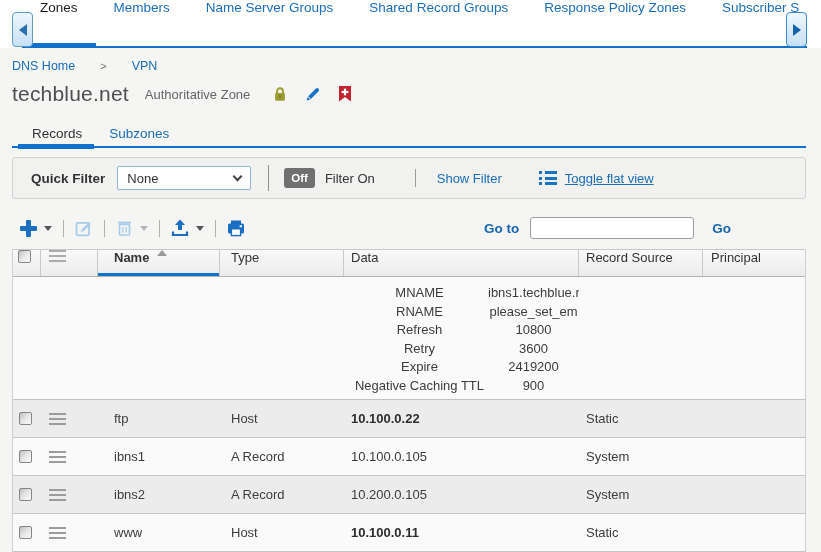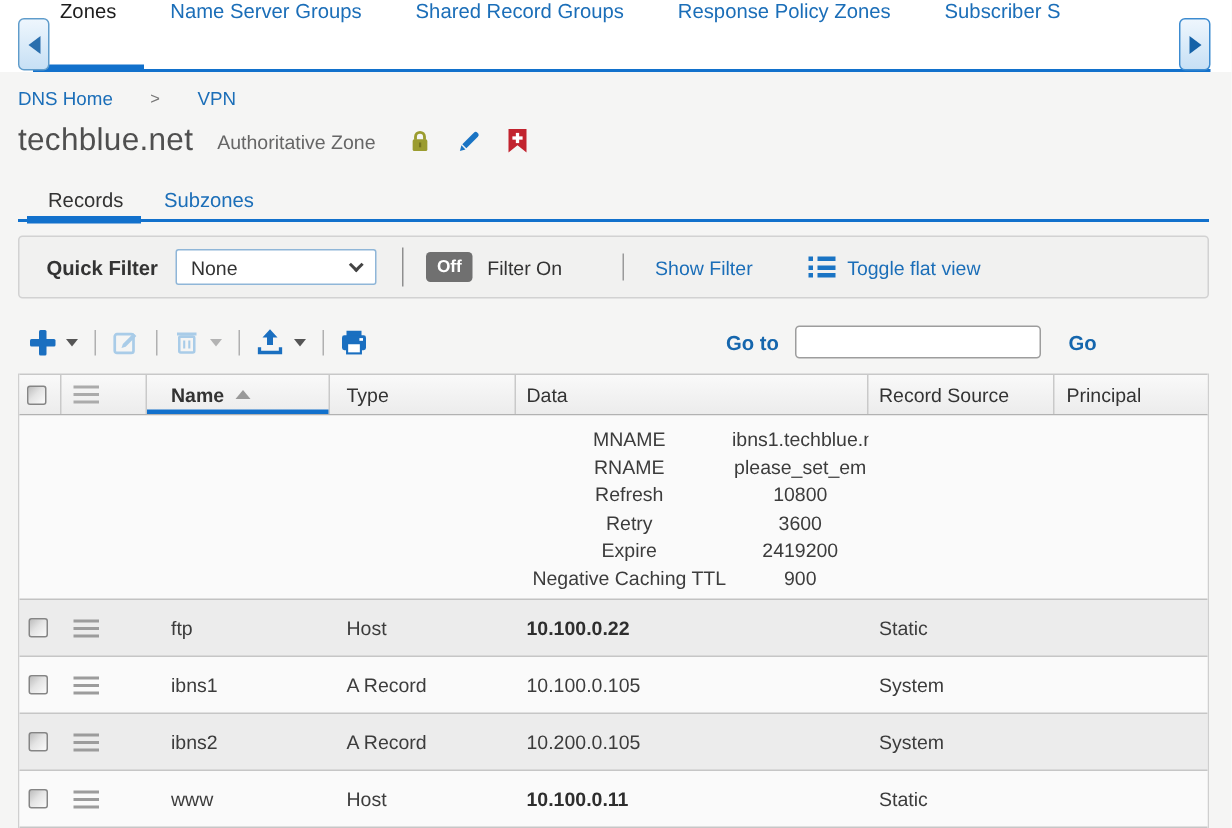--- a/index.html
+++ b/index.html
@@ -67,40 +67,40 @@
   .vsep-light { width:1px; height:18px; background:#9a9a9a; margin-left:40px; margin-right:21px; }
   .link { color:#1b6eb8; font-size:13px; text-decoration:none; cursor:pointer; white-space:nowrap; }
   .flatview-icon { margin-left:37px; width:18px; height:14px; position:relative; cursor:pointer; }
   .flatview-icon i { position:absolute; background:#1a74c4; }
   .fv-d1 { left:0; top:0;  width:3px;  height:3px; }
   .fv-b1 { left:6px; top:0;  width:12px; height:3px; }
   .fv-d2 { left:0; top:5.5px; width:3px; height:3px; }
   .fv-b2 { left:6px; top:5.5px; width:12px; height:3px; }
   .fv-d3 { left:0; top:11px; width:3px; height:3px; }
   .fv-b3 { left:6px; top:11px; width:12px; height:3px; }
-  .toggle-flat { margin-left:8px; }
+  .toggle-flat { margin-left:8px;text-decoration:underline; }
   
   .toolbar { position:absolute; top:212px; left:12px; width:794px; height:32px; display:flex; align-items:center; }
   .tb-icon { display:flex; align-items:center; cursor:pointer; }
   .plus-icon { position:relative; width:17px; height:17px; margin-left:8px; }
   .plus-icon i { position:absolute; background:#1a6fc0; border-radius:1px; }
   .plus-h { left:0; top:6px; width:17px; height:5px; }
   .plus-v { left:6px; top:0; width:5px; height:17px; }
   .caret { width:0; height:0; border-left:4px solid transparent; border-right:4px solid transparent; border-top:5px solid #555; margin-left:7px; cursor:pointer; }
   .caret.dim { border-top-color:#b3b3b3; }
   .tb-sep { width:1px; height:17px; background:#b0b0b0; margin:0 11px; }
   .tb-svg { display:block; }
   .goto-group { position:absolute; left:472px; top:0; height:32px; display:flex; align-items:center; }
   .goto-label { font-size:13.5px; font-weight:bold; color:#1566ad; }
   .goto-input { margin-left:11px; width:164px; height:22px; border:1px solid #9d9d9d; border-radius:3px; background:#fff; font-size:13px; padding:0 6px; font-family:"Liberation Sans",sans-serif; }
   .go-label { font-size:13.5px; font-weight:bold; color:#1566ad; margin-left:18px; cursor:pointer; }
   
   .grid { position:absolute; left:12px; top:249px; width:794px; bottom:0; background:#fafafa; border-left:1px solid #cfcfcf; border-right:1px solid #cfcfcf; }
   .grid-header { display:flex; height:28px; background:linear-gradient(#f9f9f9,#ececec); border-top:1px solid #c8c8c8; border-bottom:1px solid #b2b2b2; }
-  .hcell { display:flex; align-items:center; font-size:13px; color:#333; border-right:1px solid #c9c9c9; position:relative; }
+  .hcell { display:flex; align-items:flex-start; font-size:13px; color:#333; border-right:1px solid #c9c9c9; position:relative; }
   .hcell:last-child { border-right:none; }
   .c-check { width:28px; flex:none; }
   .c-menu { width:57px; flex:none; }
   .c-name { width:122px; flex:none; padding-left:16px; }
   .c-type { width:124px; flex:none; padding-left:11px; }
   .c-data { width:235px; flex:none; padding-left:7px; }
   .c-source { width:124px; flex:none; padding-left:7px; }
   .c-principal { width:103px; flex:none; padding-left:8px; }
   .hcell.c-name { font-weight:bold; cursor:pointer; }
   .hcell.c-name::after { content:""; position:absolute; left:0; right:0; bottom:0; height:3px; background:#1271cc; }
@@ -129,20 +129,23 @@
 </head>
 <body>
 
 <div class="tabbar">
   <div class="tabbar-line"></div>
   <div class="top-tabs" id="top-tabs">
   <div class="top-tab active">
         <span>Zones</span>
       </div>
 
+  <div class="top-tab">
+        <span>Members</span>
+      </div>
 
   <div class="top-tab">
         <span>Name Server Groups</span>
       </div>
 
   <div class="top-tab">
         <span>Shared Record Groups</span>
       </div>
 
   <div class="top-tab">

